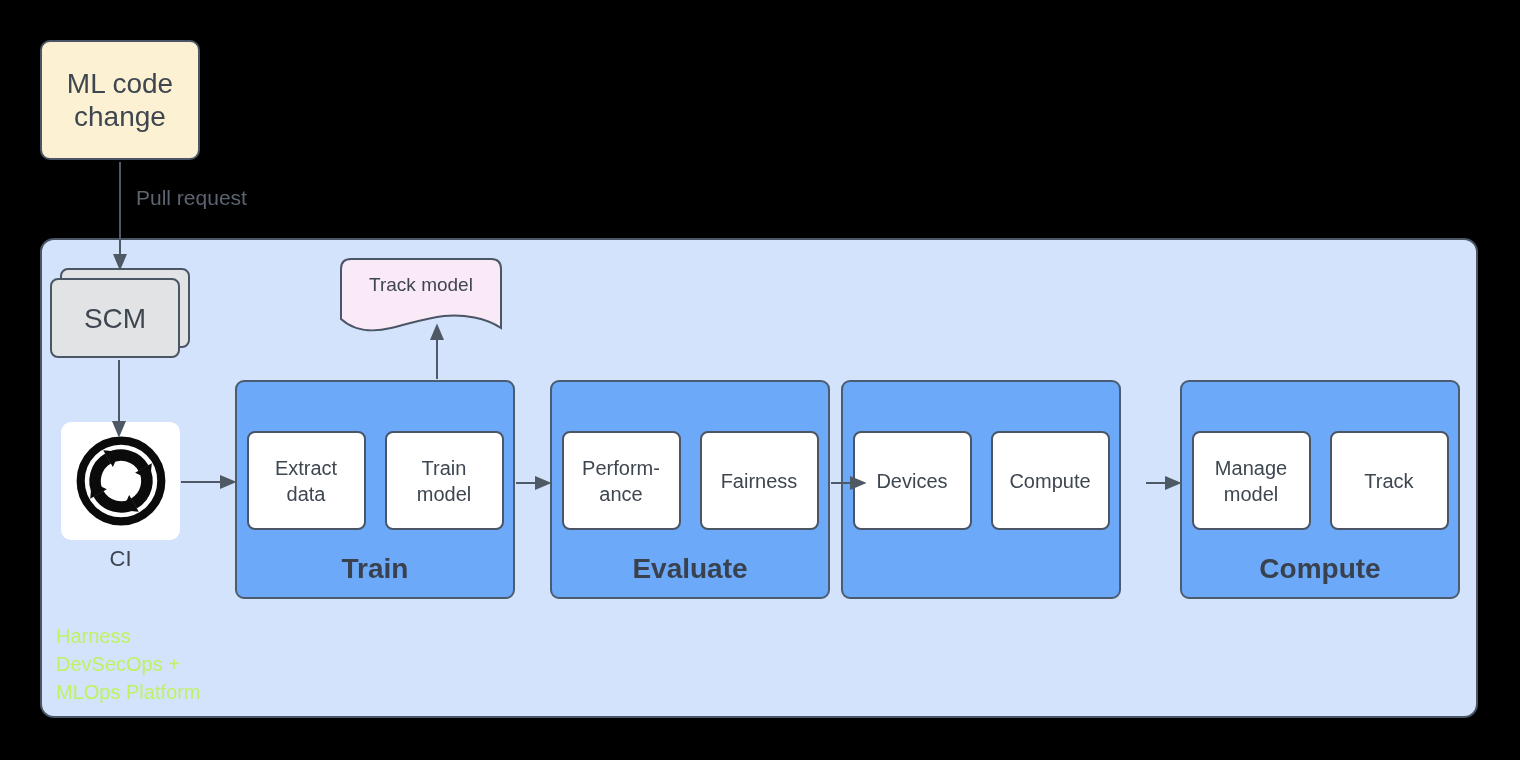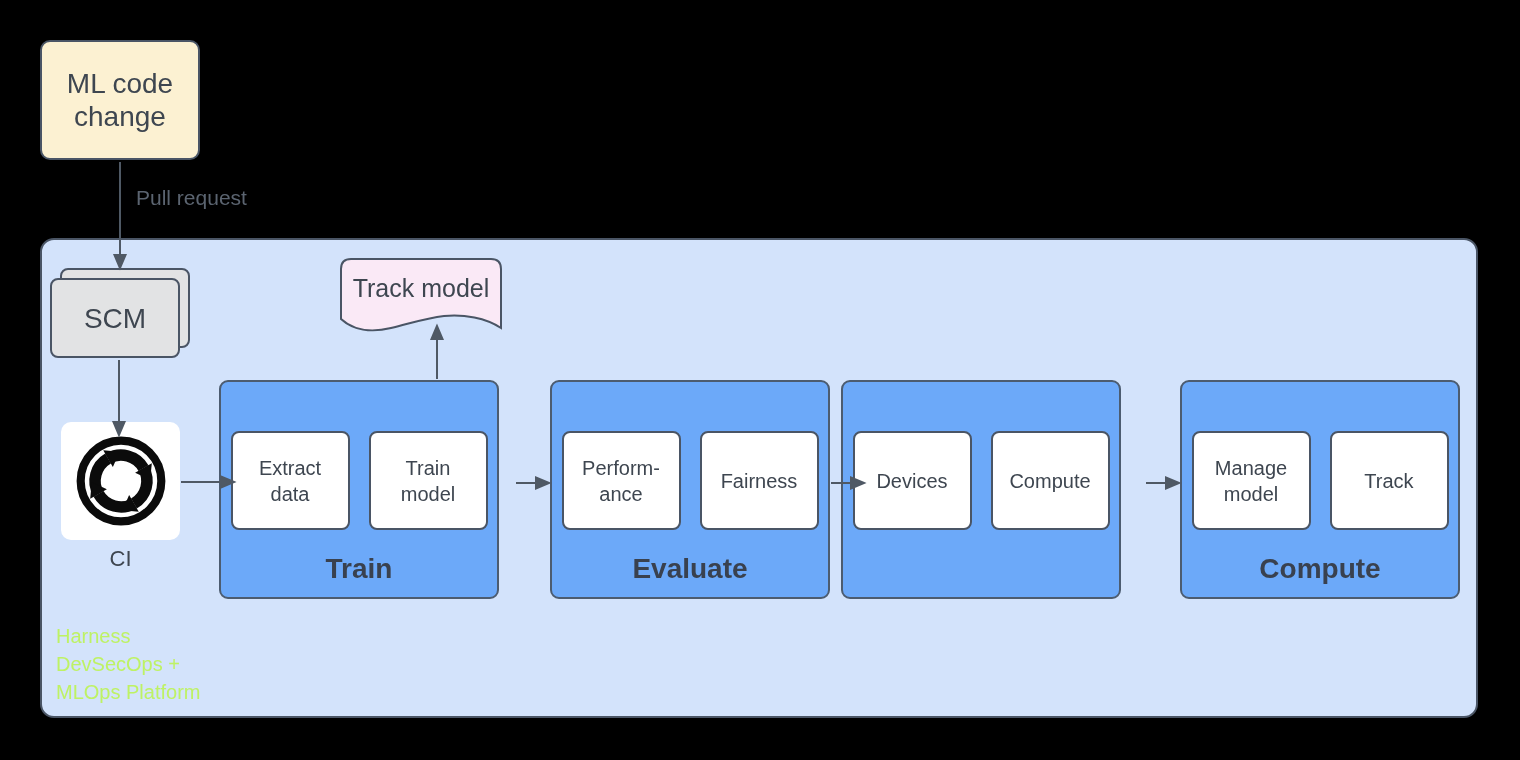--- a/index.html
+++ b/index.html
@@ -46,42 +46,42 @@
   }
   .ci-label {
     position: absolute; left: 61px; top: 546px; width: 119px;
     text-align: center; font-size: 22px; color: #3E4650;
   }
 
   
   .doc-shape { position: absolute; left: 339px; top: 256px; width: 164px; height: 84px; }
   .doc-label {
     position: absolute; left: 352px; top: 274px; width: 138px;
-    text-align: center; font-size: 25px; color: #3E4650;
+    text-align: center; font-size: 19px; color: #3E4650;
   }
 
   
   .stage {
     position: absolute; top: 380px; width: 280px; height: 219px;
     background: #6CA9F9; border: 2px solid #4C5C70; border-radius: 9px;
   }
   .stage-items {
     display: flex; justify-content: center; gap: 19px; padding-top: 49px;
   }
   .stage-item {
     width: 119px; height: 99px; background: #FFFFFF;
     border: 2px solid #4A5565; border-radius: 8px;
     display: flex; align-items: center; justify-content: center;
     text-align: center; font-size: 20px; line-height: 26px; color: #3E4650;
   }
   .stage-title {
     position: absolute; bottom: 12px; left: 0; width: 100%;
     text-align: center; font-size: 28px; font-weight: bold; color: #39414F;
   }
-  .stage-train   { left: 219px; }
+  .stage-train   { left: 235px; }
   .stage-evaluate{ left: 550px; }
   .stage-deploy  { left: 841px; }
   .stage-monitor { left: 1180px; }
 
   .connectors { position: absolute; left: 0; top: 0; width: 1520px; height: 760px; pointer-events: none; }
 </style>
 </head>
 <body>
 
 <div class="platform"></div>

